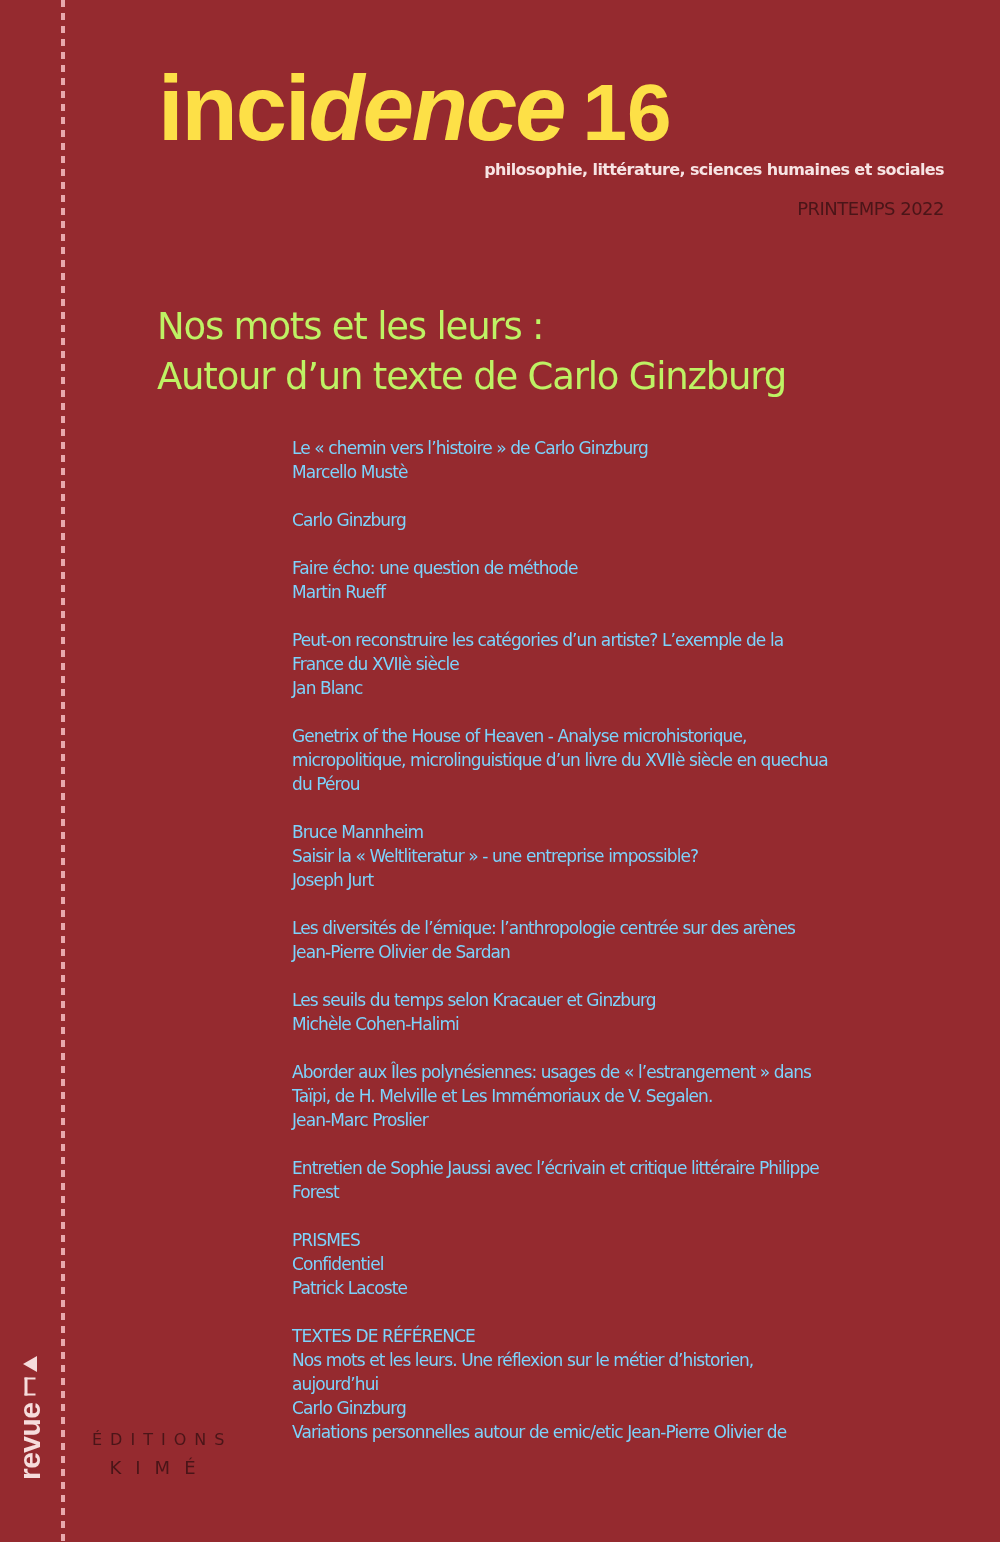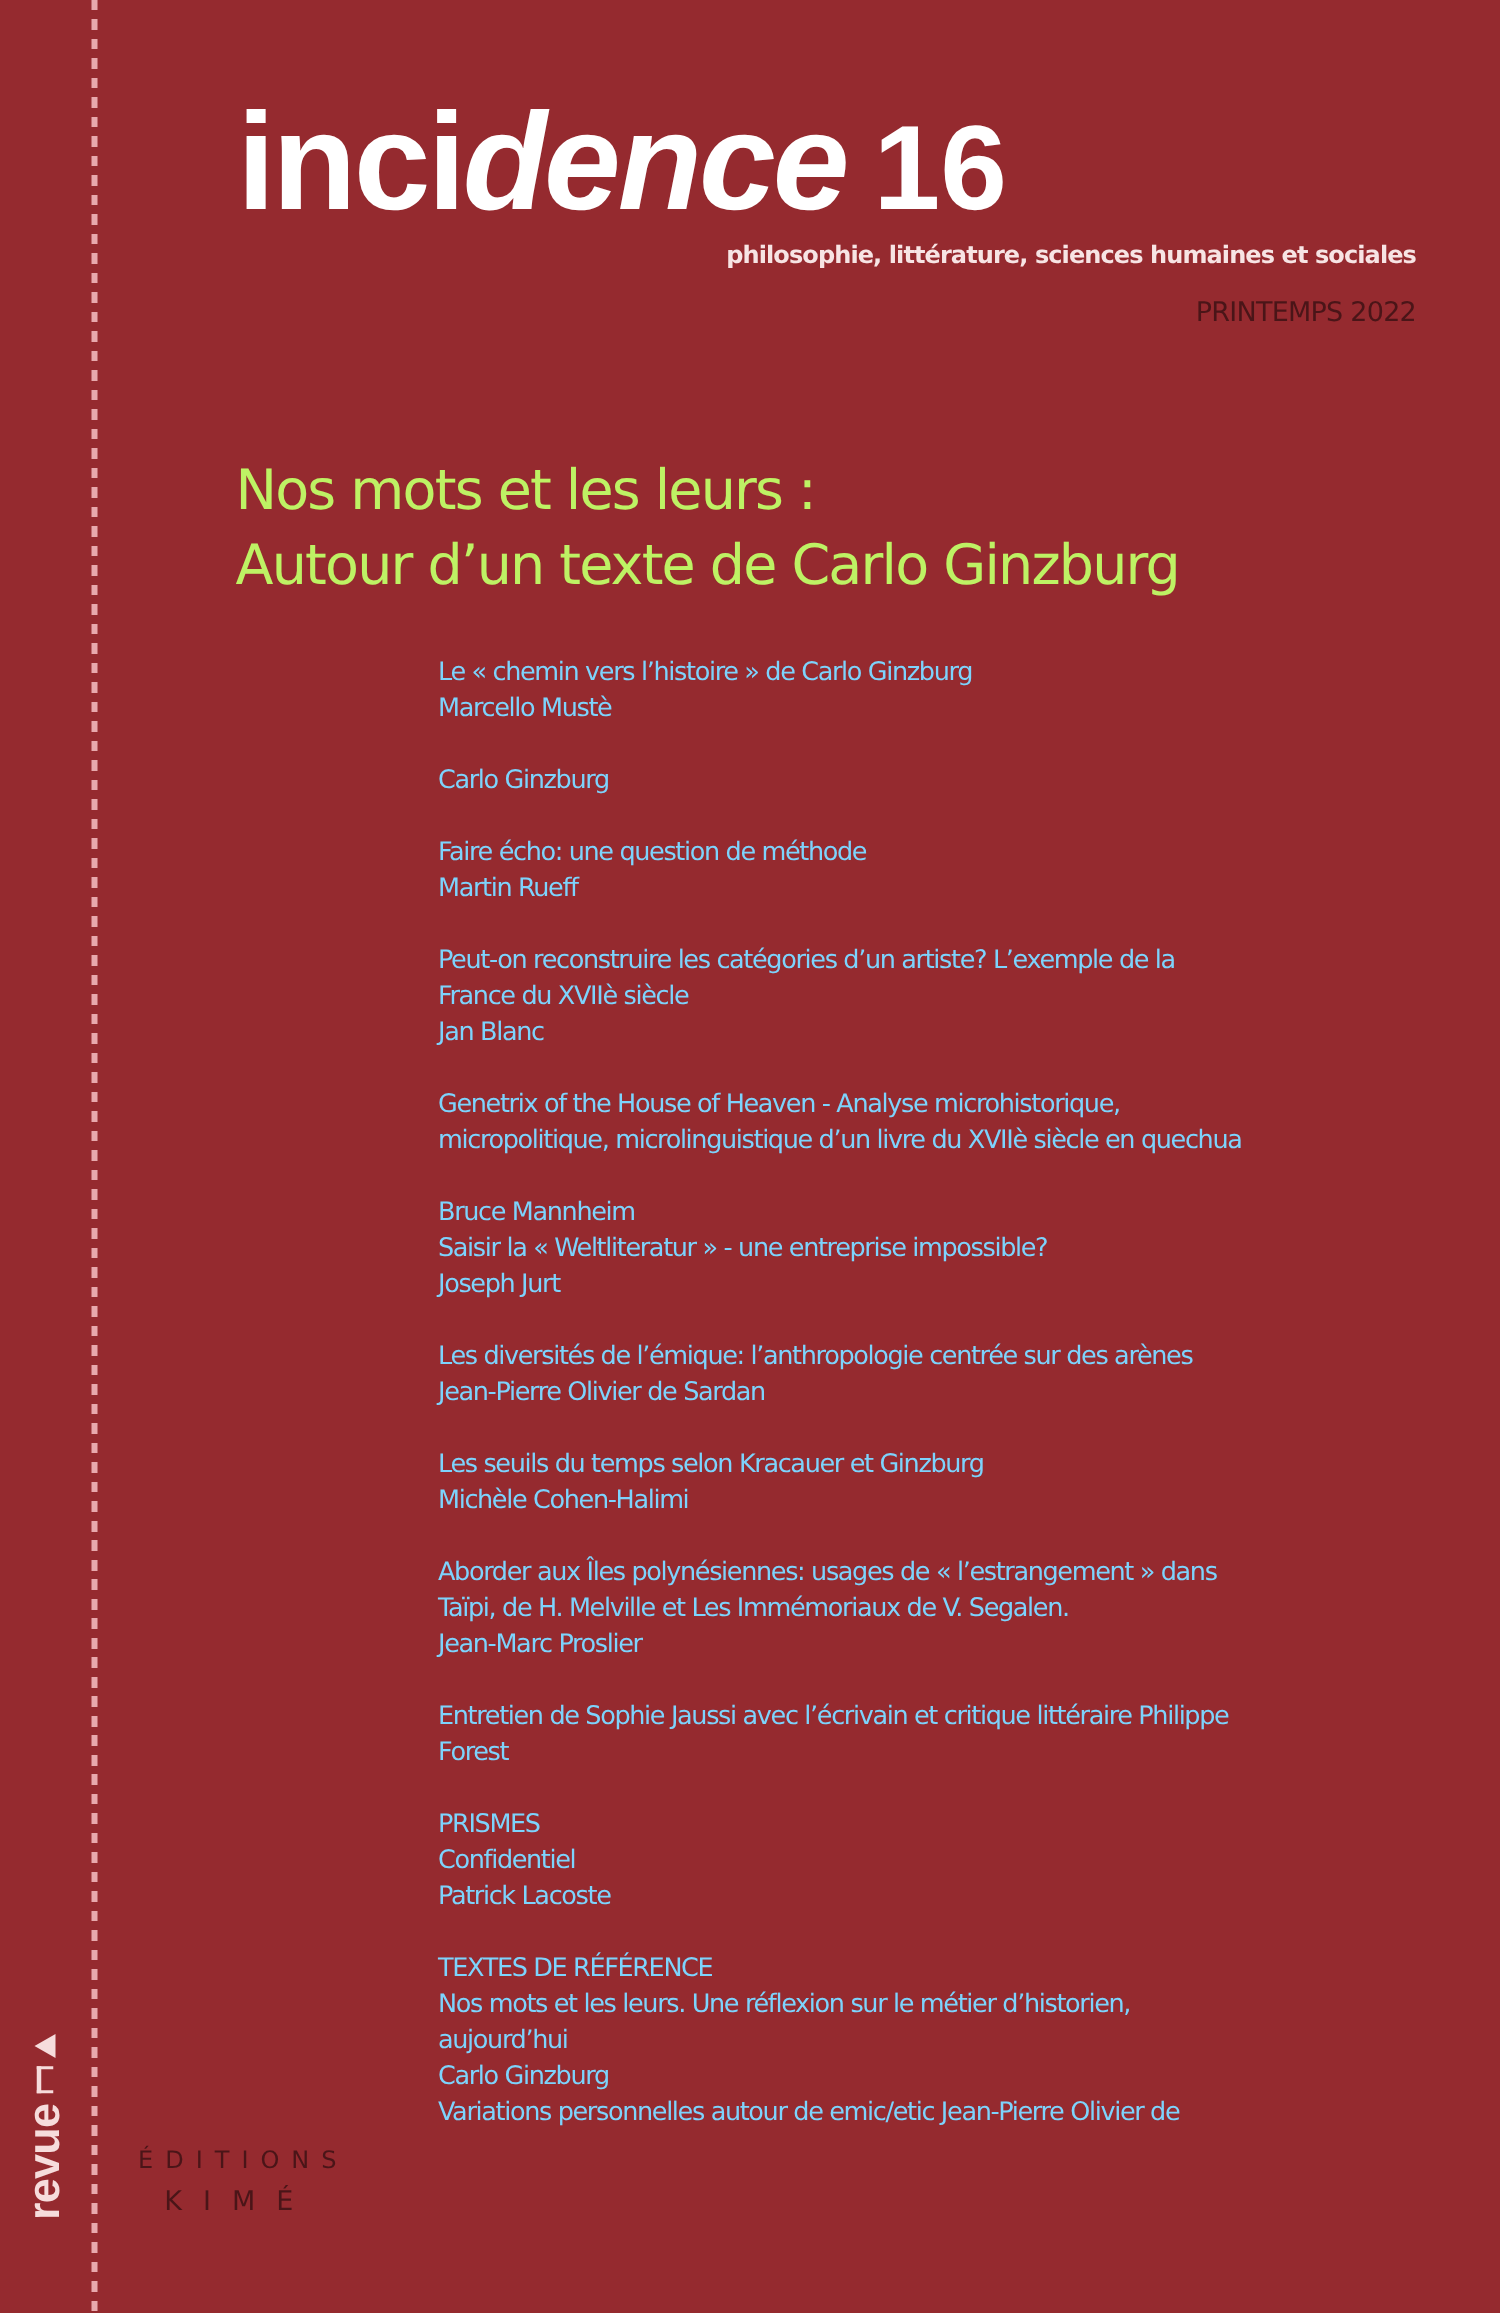--- a/index.html
+++ b/index.html
@@ -73,21 +73,21 @@
       transform: rotate(-90deg);
     }
     .masthead {
       position: absolute;
       left: 158px;
       top: 62px;
       font-family: "Liberation Sans", sans-serif;
       font-weight: bold;
       font-size: 92px;
       line-height: 1;
-      color: #ffffff;
+      color: #fde047;
       letter-spacing: -2px;
       white-space: nowrap;
     }
     .masthead .italic {
       font-style: italic;
     }
     .masthead .issue {
       font-size: 80px;
       margin-left: 18px;
       letter-spacing: 0;
@@ -200,20 +200,21 @@
     <span class="toc-line">Martin Rueff</span>
   </div>
   <div class="toc-entry">
     <span class="toc-line">Peut-on reconstruire les catégories d’un artiste? L’exemple de la</span>
     <span class="toc-line">France du XVIIè siècle</span>
     <span class="toc-line">Jan Blanc</span>
   </div>
   <div class="toc-entry">
     <span class="toc-line">Genetrix of the House of Heaven - Analyse microhistorique,</span>
     <span class="toc-line">micropolitique, microlinguistique d’un livre du XVIIè siècle en quechua</span>
+    <span class="toc-line">du Pérou</span>
   </div>
   <div class="toc-entry">
     <span class="toc-line">Bruce Mannheim</span>
     <span class="toc-line">Saisir la « Weltliteratur » - une entreprise impossible?</span>
     <span class="toc-line">Joseph Jurt</span>
   </div>
   <div class="toc-entry">
     <span class="toc-line">Les diversités de l’émique: l’anthropologie centrée sur des arènes</span>
     <span class="toc-line">Jean-Pierre Olivier de Sardan</span>
   </div>

